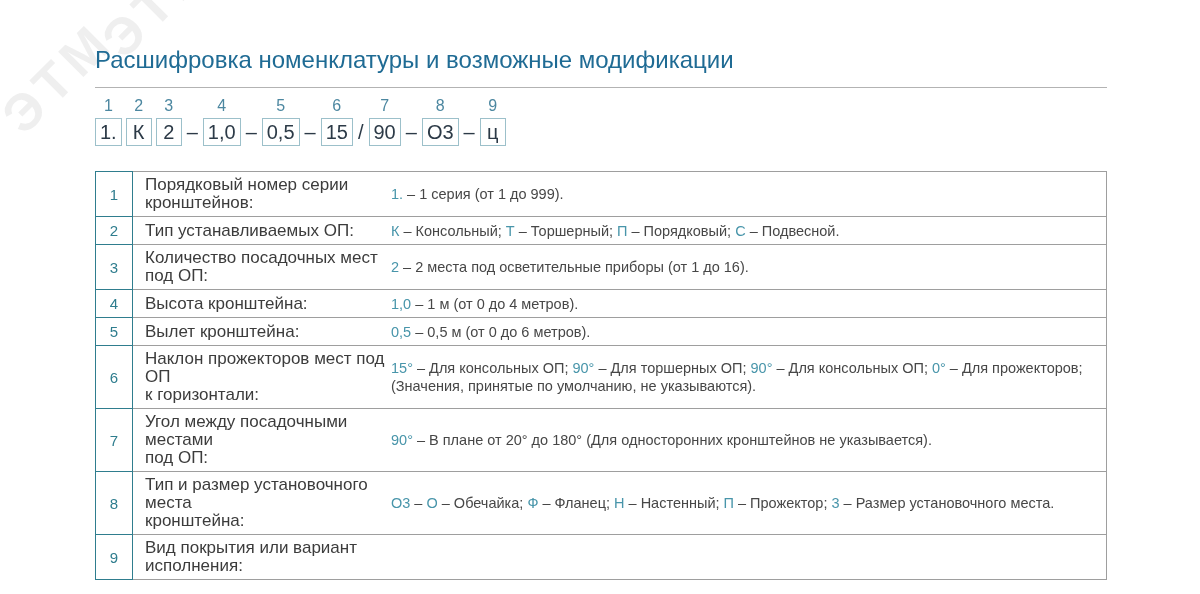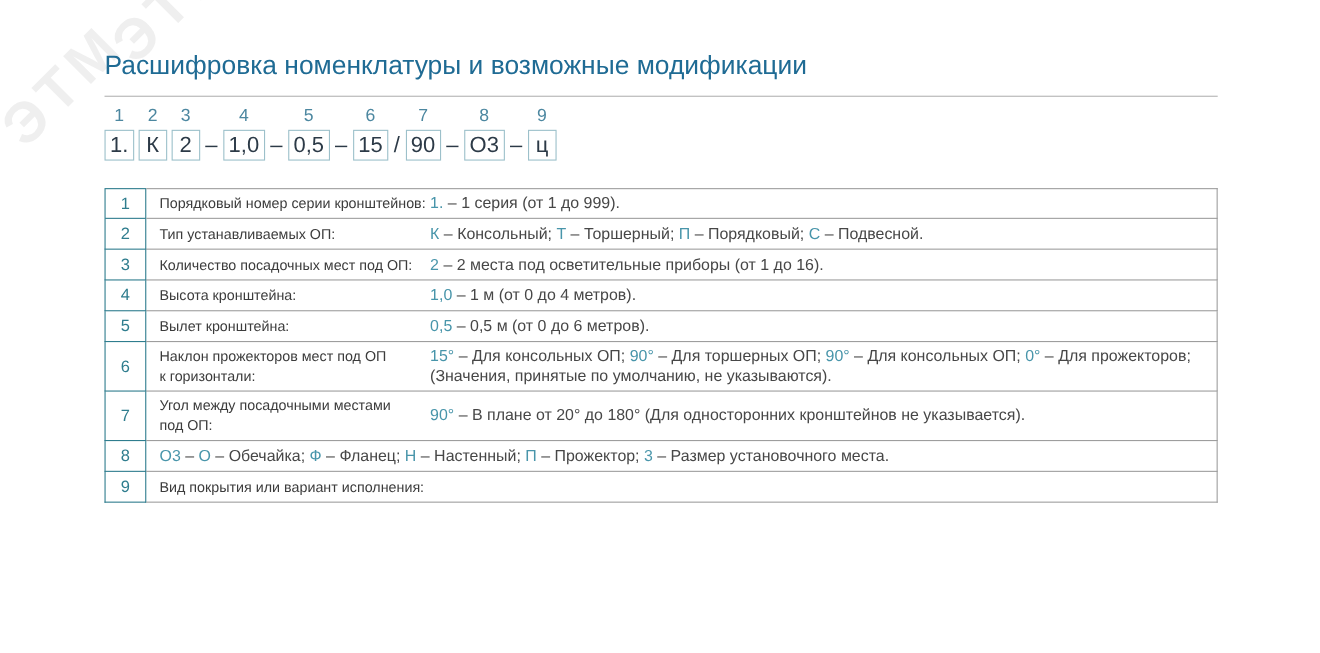--- a/index.html
+++ b/index.html
@@ -77,21 +77,21 @@
     border-right: 1px solid #9e9e9e;
     display: flex;
     align-items: center;
     min-height: 28px;
     padding: 4px 10px 4px 12px;
   }
   .trow:first-child .tcontent { border-top: 1px solid #9e9e9e; }
   .tlabel {
     width: 246px;
     flex: 0 0 246px;
-    font-size: 13px;
+    font-size: 17px;
     line-height: 18px;
     color: #3c3c3c;
     white-space: pre-line;
   }
   .tvalue { flex: 1; font-size: 14.5px; line-height: 18px; color: #474747; }
   .tvalue span { white-space: pre-line; }
   .tvalue span.accent { color: var(--accent, #4895aa); }
 </style>
 </head>
 <body>
@@ -198,20 +198,22 @@
     <div class="numcell">7</div>
     <div class="tcontent">
       <div class="tlabel">Угол между посадочными местами
 под ОП:</div>
       <div class="tvalue"><span class="accent">90°</span><span> – В плане от 20° до 180° (Для односторонних кронштейнов не указывается).</span></div>
     </div>
   </div>
         <div class="trow">
     <div class="numcell">8</div>
     <div class="tcontent">
+      <div class="tlabel">Тип и размер установочного места
+кронштейна:</div>
       <div class="tvalue"><span class="accent">О3</span><span> – </span><span class="accent">О</span><span> – Обечайка; </span><span class="accent">Ф</span><span> – Фланец; </span><span class="accent">Н</span><span> – Настенный; </span><span class="accent">П</span><span> – Прожектор; </span><span class="accent">3</span><span> – Размер установочного места.</span></div>
     </div>
   </div>
         <div class="trow">
     <div class="numcell">9</div>
     <div class="tcontent">
       <div class="tlabel">Вид покрытия или вариант исполнения:</div>
     </div>
   </div>
       </div>

